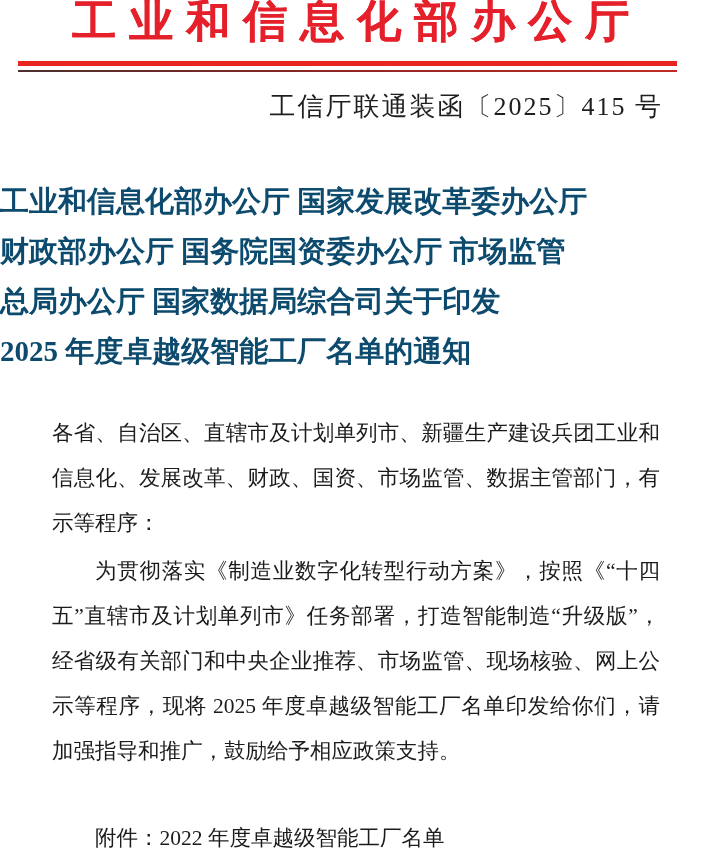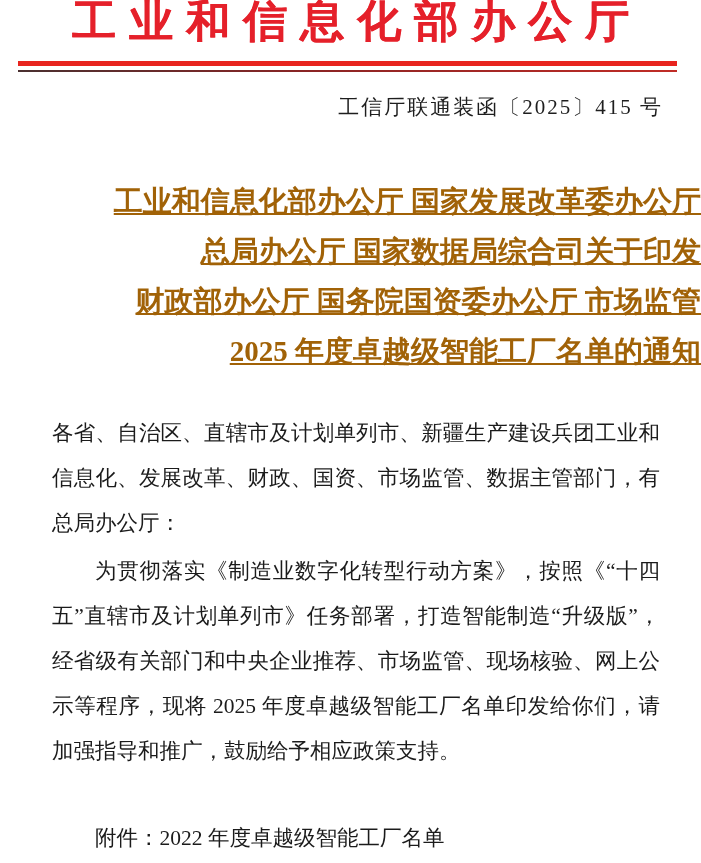--- a/index.html
+++ b/index.html
@@ -43,41 +43,40 @@
     top: 70px;
     left: 18px;
     right: 24px;
     height: 2px;
     background: linear-gradient(90deg, #4a3030 0%, #8c2424 45%, #c02c26 100%);
   }
   .doc-number {
     position: absolute;
     top: 92px;
     right: 38px;
-    font-size: 21px;
+    font-size: 26px;
     line-height: 30px;
     color: #1e1e1e;
     letter-spacing: 2px;
     white-space: nowrap;
     text-align: right;
   }
   .title-block {
     position: absolute;
     top: 176px;
     left: 0;
     right: 0;
   }
   .title-line {
-    text-align: right;
+    text-align: left;
     font-size: 29px;
     font-weight: bold;
     line-height: 50px;
-    color: #a16207;
+    color: #0c4a6e;
     white-space: nowrap;
-    text-decoration: underline;
   }
   .body-block {
     position: absolute;
     top: 411px;
     left: 52px;
     width: 608px;
     color: #1b1b1b;
     font-size: 21.5px;
   }
   .body-line {
@@ -111,30 +110,30 @@
 
   <div class="letterhead" data-name="letterhead-agency-title">工业和信息化部办公厅</div>
 
   <div class="rule-thick" data-name="letterhead-rule-thick"></div>
   <div class="rule-thin" data-name="letterhead-rule-thin"></div>
 
   <div class="doc-number" data-name="document-number">工信厅联通装函〔2025〕415 号</div>
 
   <div class="title-block" data-name="document-title">
       <div class="title-line" data-name="title-line">工业和信息化部办公厅 国家发展改革委办公厅</div>
+      <div class="title-line" data-name="title-line">财政部办公厅 国务院国资委办公厅 市场监管</div>
       <div class="title-line" data-name="title-line">总局办公厅 国家数据局综合司关于印发</div>
-      <div class="title-line" data-name="title-line">财政部办公厅 国务院国资委办公厅 市场监管</div>
       <div class="title-line" data-name="title-line">2025 年度卓越级智能工厂名单的通知</div>
     </div>
 
   <div class="body-block" data-name="document-body">
       <div class="paragraph" data-name="paragraph-addressee">
         <div class="body-line full" data-name="body-line">各省、自治区、直辖市及计划单列市、新疆生产建设兵团工业和</div>
         <div class="body-line full" data-name="body-line">信息化、发展改革、财政、国资、市场监管、数据主管部门，有</div>
-        <div class="body-line last" data-name="body-line">总局办公厅：</div>
+        <div class="body-line last" data-name="body-line">示等程序：</div>
       </div>
       <div class="paragraph" data-name="paragraph-main">
         <div class="body-line full indent" data-name="body-line">为贯彻落实《制造业数字化转型行动方案》，按照《“十四</div>
         <div class="body-line full" data-name="body-line">五”直辖市及计划单列市》任务部署，打造智能制造“升级版”，</div>
         <div class="body-line full" data-name="body-line">经省级有关部门和中央企业推荐、市场监管、现场核验、网上公</div>
         <div class="body-line full" data-name="body-line">示等程序，现将 2025 年度卓越级智能工厂名单印发给你们，请</div>
         <div class="body-line last" data-name="body-line">加强指导和推广，鼓励给予相应政策支持。</div>
       </div>
       <div class="paragraph" data-name="paragraph-attachment">
         <div class="body-line last indent" data-name="body-line">附件：2022 年度卓越级智能工厂名单</div>

